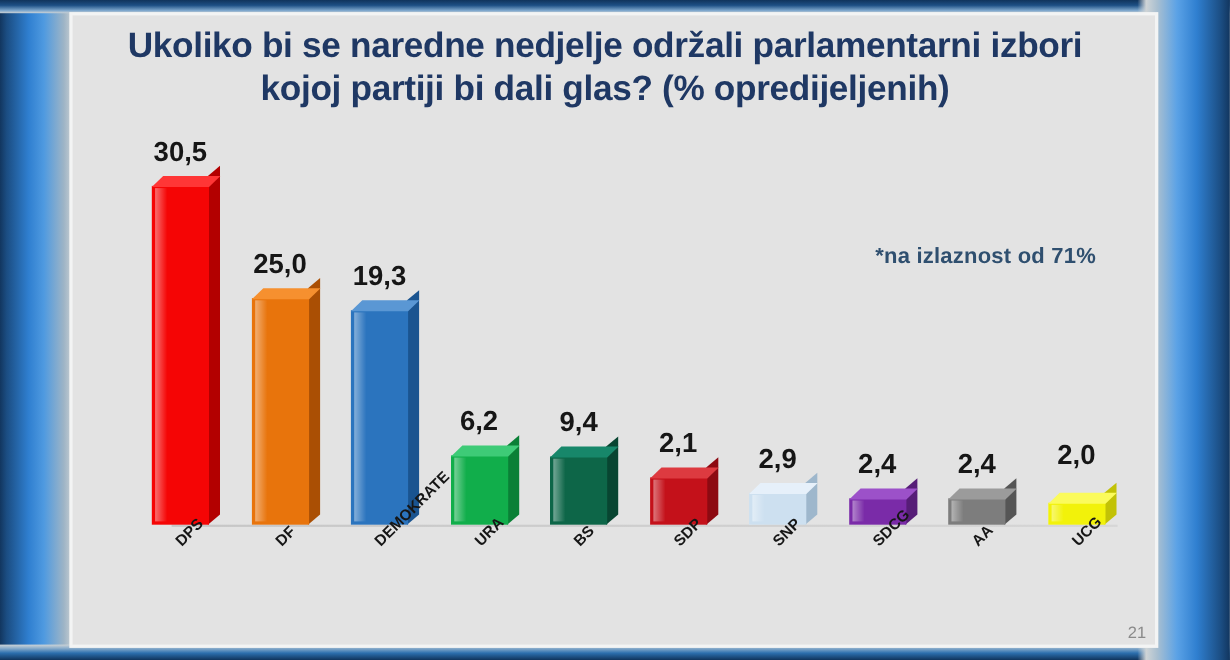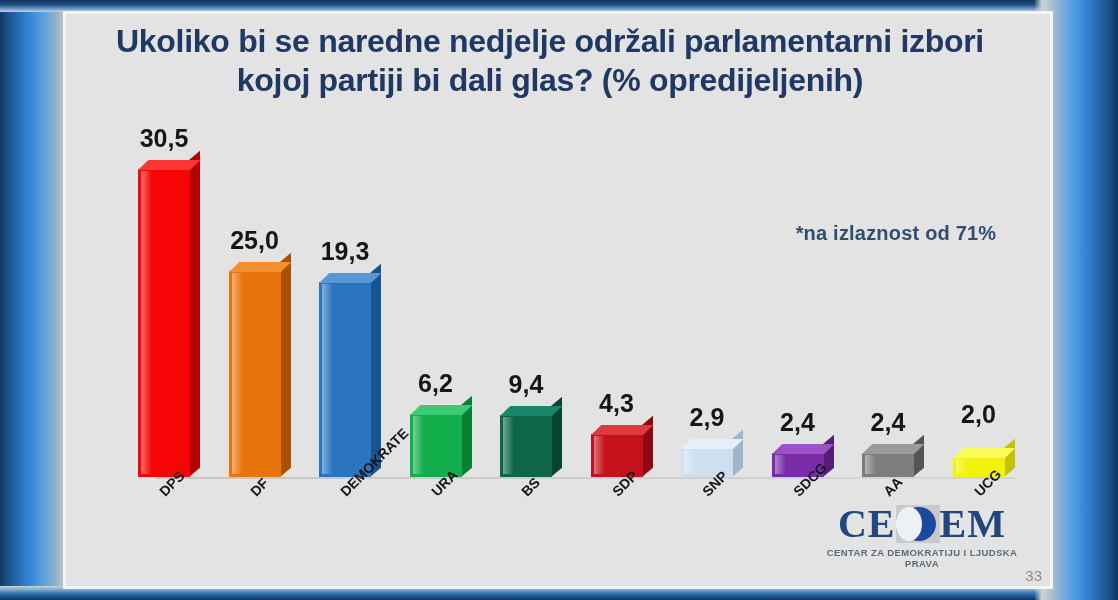--- a/index.html
+++ b/index.html
@@ -214,21 +214,21 @@
           <div class="bar-value" style="bottom: 77.5545px;">9,4</div>
         </div>
         <div class="bar-slot" style="left: 504.5px;">
           <div class="bar3d" style="height: 43.3909px;">
             <div class="face-side" style="background: rgb(141, 10, 18);"></div>
             <div class="face-front" style="background: rgb(196, 17, 26);">
               <div class="bar-gloss"></div>
             </div>
             <div class="face-top" style="background: rgb(221, 58, 64);"></div>
           </div>
-          <div class="bar-value" style="bottom: 59.3909px;">4,3</div>
+          <div class="bar-value" style="bottom: 59.3909px;">2,1</div>
         </div>
         <div class="bar-slot" style="left: 595px;">
           <div class="bar3d" style="height: 29.2636px;">
             <div class="face-side" style="background: rgb(158, 183, 204);"></div>
             <div class="face-front" style="background: rgb(205, 224, 240);">
               <div class="bar-gloss"></div>
             </div>
             <div class="face-top" style="background: rgb(230, 240, 250);"></div>
           </div>
           <div class="bar-value" style="bottom: 45.2636px;">2,9</div>
@@ -271,23 +271,17 @@
         <div class="bar-label" style="left: 251px;">DEMOKRATE</div>
         <div class="bar-label" style="left: 341.5px;">URA</div>
         <div class="bar-label" style="left: 432px;">BS</div>
         <div class="bar-label" style="left: 522.5px;">SDP</div>
         <div class="bar-label" style="left: 613px;">SNP</div>
         <div class="bar-label" style="left: 703.5px;">SDCG</div>
         <div class="bar-label" style="left: 794px;">AA</div>
         <div class="bar-label" style="left: 884.5px;">UCG</div>
       </div>
 
-    <div id="logo">
-      <div id="logo-mark">
-        <span>CE</span><span class="logo-d"></span><span>EM</span>
-      </div>
-      <div id="logo-tagline">CENTAR ZA DEMOKRATIJU I LJUDSKA PRAVA</div>
-    </div>
-
-    <div id="page-number">33</div>
+
+    <div id="page-number">21</div>
 
   </div>
 </div>
 
 </body></html>

